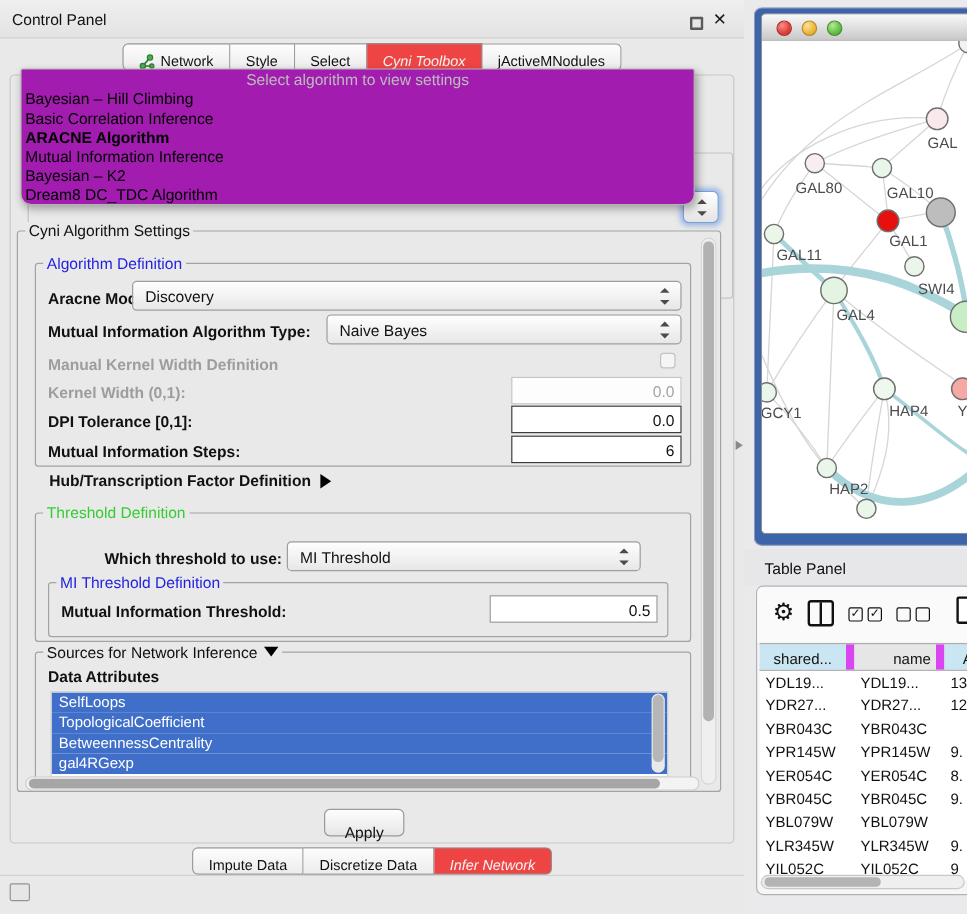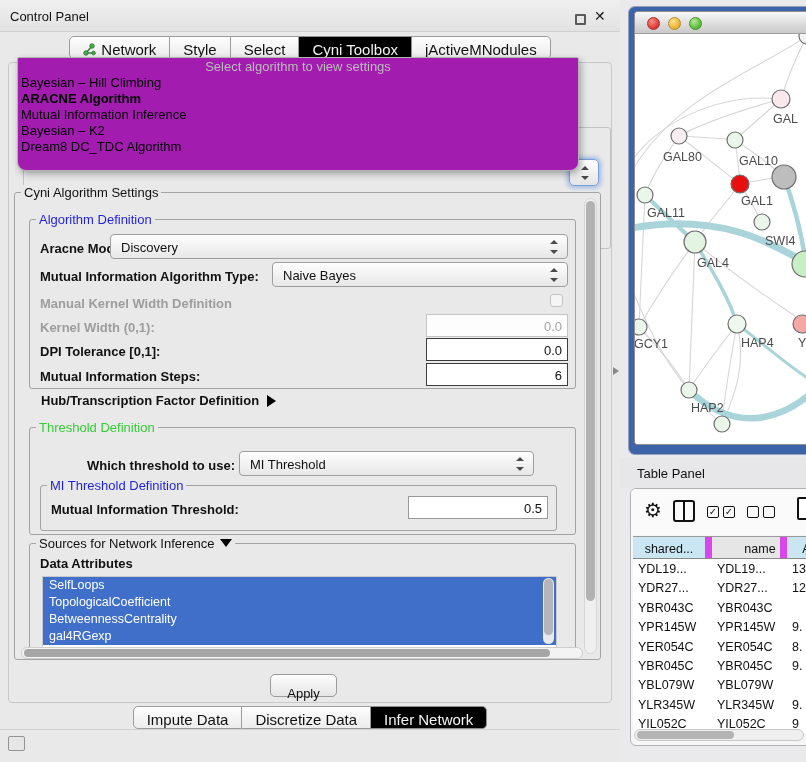--- a/index.html
+++ b/index.html
@@ -11,24 +11,24 @@
   .control-panel { position:absolute; left:0; top:0; width:620px; height:730px; background:#e9e9e9; border-bottom:1px solid #d2d2d2; }
   .cp-titlebar { position:absolute; left:0; top:0; right:0; height:32px; background:linear-gradient(#efefef,#e3e3e3); border-bottom:1px solid #d0d0d0; }
   .cp-title { position:absolute; left:10px; top:9px; font-size:13px; color:#111; }
   .float-icon { position:absolute; left:575px; top:14px; width:11px; height:11px; border:2px solid #5a5a5a; border-radius:1px; }
   .close-icon { position:absolute; left:594px; top:8px; font-size:14px; font-weight:bold; color:#1a1a1a; }
 
   
   .tabbar { position:absolute; left:0; right:0; display:flex; justify-content:center; height:23px; }
   .tabbar.top { top:36px; }
   .tabbar.bottom { top:706px; }
-  .tab { border:1px solid #9c9c9c; border-left-width:0; background:linear-gradient(#fdfdfd,#ececec); font-size:15px; color:#111; padding:3px 13px 0 13px; white-space:nowrap; display:flex; align-items:center; gap:5px; }
+  .tab { border:1px solid #9c9c9c; border-left-width:0; background:linear-gradient(#fdfdfd,#ececec); font-size:12px; color:#111; padding:3px 13px 0 13px; white-space:nowrap; display:flex; align-items:flex-end; gap:5px; }
   .tab:first-child { border-left-width:1px; border-radius:5px 0 0 5px; }
   .tab:last-child { border-radius:0 5px 5px 0; }
-  .tab.selected { background:#000000; color:#f4f4f4; border-color:#8f8f8f; }
+  .tab.selected { background:#ef4444; color:#f4f4f4; border-color:#8f8f8f;font-style:italic; }
   .net-icon { width:13px; height:13px; margin-top:1px; }
 
   
   .content-frame { position:absolute; left:8px; top:62px; width:604px; height:641px; border:1px solid #c8c8c8; border-radius:4px; background:#e9e9e9; }
   .bg-group { position:absolute; left:14px; top:64px; width:588px; height:122px; border:1px solid #c3c3c3; border-radius:3px; }
   .bg-combo { position:absolute; left:22px; top:158px; width:545px; height:26px; border:1px solid #c6c6c6; border-radius:4px; background:#f2f2f2; color:#a9a9a9; font-size:13px; padding:5px 0 0 26px; overflow:hidden; white-space:nowrap; }
   .focus-spinner { position:absolute; left:560px; top:96px; width:30px; height:27px; border:1px solid #79a0d9; border-radius:5px; background:linear-gradient(#ffffff,#e4e4e4); box-shadow:0 0 4px 2px rgba(92,146,224,.55); }
 
   
   .popup { position:absolute; left:17px; top:57px; width:562px; height:114px; background:#a21caf; border:1px solid #b3b3b3; border-radius:2px 2px 9px 9px; box-shadow:2px 3px 7px rgba(0,0,0,.32); z-index:30; overflow:hidden; }
@@ -163,20 +163,21 @@
             <b></b>
           </span>
       </div>
       <div class="bg-combo">gal-filtered.sif default node</div>
     </div>
 
     <div class="popup">
       <div class="popup-placeholder">Select algorithm to view settings</div>
       <div id="popup-items">
           <div class="popup-item">Bayesian – Hill Climbing</div>
+          <div class="popup-item">Basic Correlation Inference</div>
           <div class="popup-item bold">ARACNE Algorithm</div>
           <div class="popup-item">Mutual Information Inference</div>
           <div class="popup-item">Bayesian – K2</div>
           <div class="popup-item">Dream8 DC_TDC Algorithm</div>
         </div>
     </div>
 
     <div class="group cyni-group">
       <span class="legend">Cyni Algorithm Settings</span>
       <div class="vscroll">

